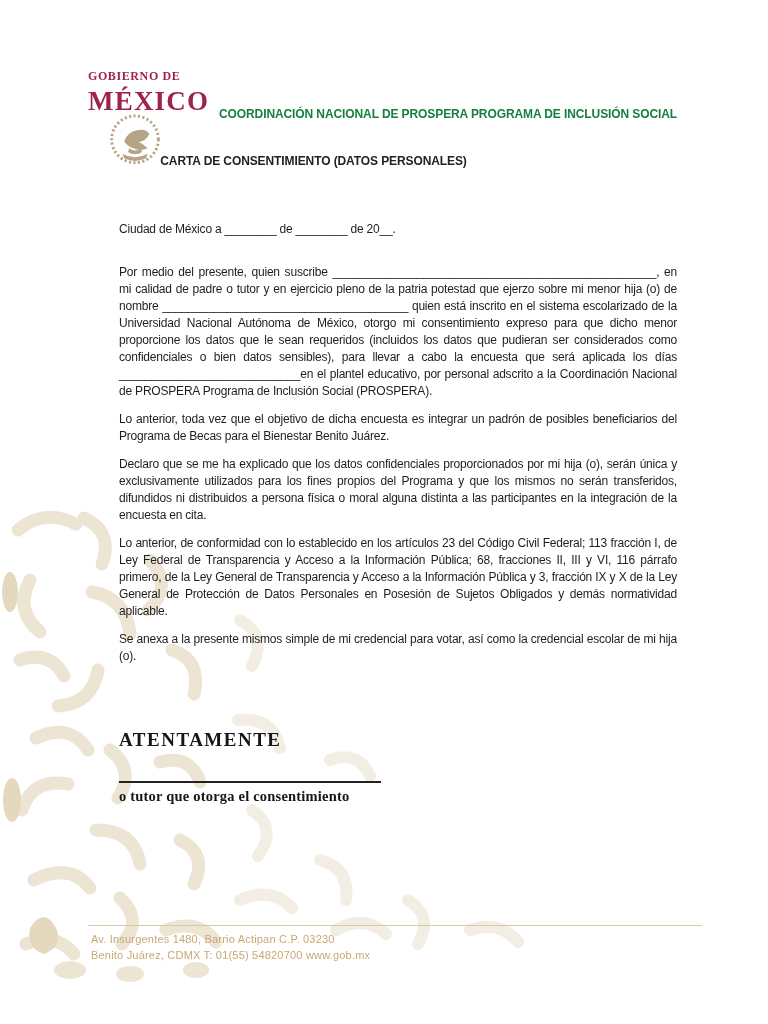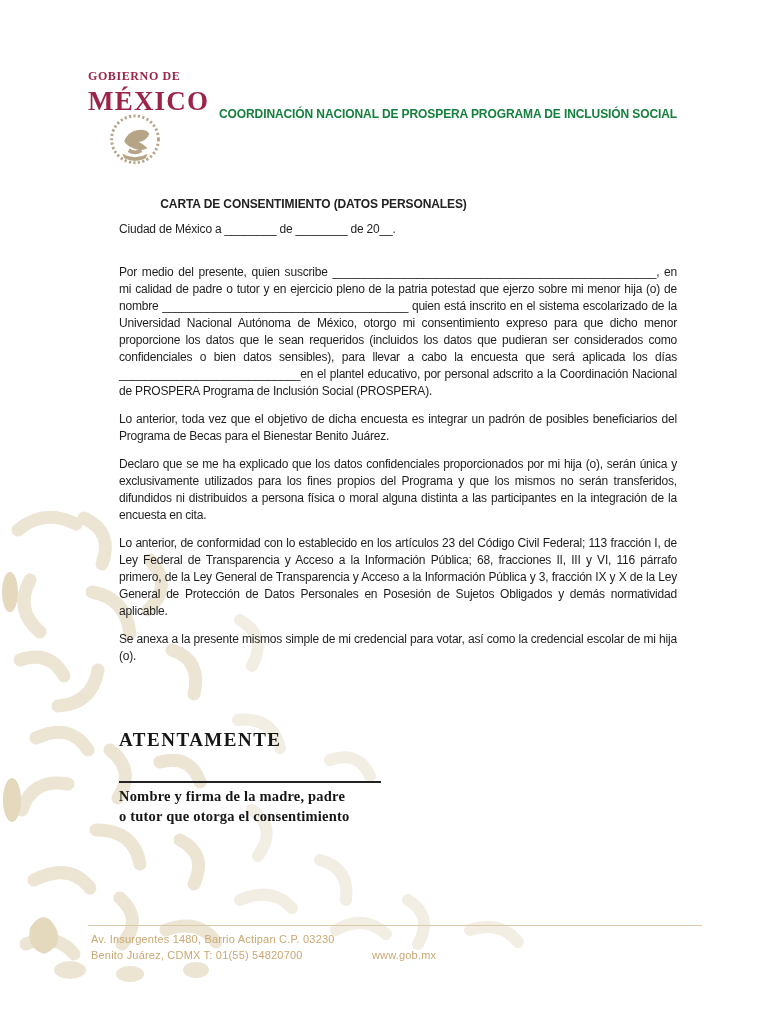--- a/index.html
+++ b/index.html
@@ -51,21 +51,20 @@
     color:#15803d;
     white-space:nowrap;
     margin-left:36px;
   }
   .doc-title{
     position:absolute;left:0;top:154px;
     width:627px;text-align:center;
     font-size:12px;font-weight:bold;
     letter-spacing:-0.1px;
     color:#222;
-    margin-top:43px;
   }
   
   .doc-body{
     position:absolute;left:119px;top:221px;
     width:558px;
     font-size:12px;line-height:17px;
     letter-spacing:-0.2px;
     color:var(--text-dark);
   }
   .date-line{margin-bottom:26px;}
@@ -99,21 +98,21 @@
     position:absolute;left:88px;top:925px;
     width:614px;height:0;
     border-top:1px solid var(--footer-rule);
   }
   .footer-text{
     position:absolute;left:91px;top:932px;
     color:var(--footer-gold);
     font-size:11px;line-height:15.5px;
     letter-spacing:.2px;
   }
-  .footer-site{display:inline-block;margin-left:66px;}
+  .footer-site{display:inline-block;}
 </style>
 </head>
 <body>
 
 <div class="page">
 
   <svg class="watermark" viewBox="0 0 570 500" fill="none" xmlns="http://www.w3.org/2000/svg" aria-hidden="true">
     <g stroke="#ede5d3" stroke-width="13" stroke-linecap="round" fill="none">
       <path d="M18 30 q26 -22 58 -6"></path>
       <path d="M84 18 q30 14 18 46"></path>
@@ -179,21 +178,20 @@
     <p class="para">Por medio del presente, quien suscribe __________________________________________________, en mi calidad de padre o tutor y en ejercicio pleno de la patria potestad que ejerzo sobre mi menor hija (o) de nombre ______________________________________ quien está inscrito en el sistema escolarizado de la Universidad Nacional Autónoma de México, otorgo mi consentimiento expreso para que dicho menor proporcione los datos que le sean requeridos (incluidos los datos que pudieran ser considerados como confidenciales o bien datos sensibles), para llevar a cabo la encuesta que será aplicada los días ____________________________en el plantel educativo, por personal adscrito a la Coordinación Nacional de PROSPERA Programa de Inclusión Social (PROSPERA).</p>
     <p class="para">Lo anterior, toda vez que el objetivo de dicha encuesta es integrar un padrón de posibles beneficiarios del Programa de Becas para el Bienestar Benito Juárez.</p>
     <p class="para">Declaro que se me ha explicado que los datos confidenciales proporcionados por mi hija (o), serán única y exclusivamente utilizados para los fines propios del Programa y que los mismos no serán transferidos, difundidos ni distribuidos a persona física o moral alguna distinta a las participantes en la integración de la encuesta en cita.</p>
     <p class="para">Lo anterior, de conformidad con lo establecido en los artículos 23 del Código Civil Federal; 113 fracción I, de Ley Federal de Transparencia y Acceso a la Información Pública; 68, fracciones II, III y VI, 116 párrafo primero, de la Ley General de Transparencia y Acceso a la Información Pública y 3, fracción IX y X de la Ley General de Protección de Datos Personales en Posesión de Sujetos Obligados y demás normatividad aplicable.</p>
     <p class="para">Se anexa a la presente mismos simple de mi credencial para votar, así como la credencial escolar de mi hija (o).</p>
 
     <div class="signature">
       <div class="closing">ATENTAMENTE</div>
       <div class="sig-line"></div>
       <div class="sig-caption">
-        <div>Nombre y firma de la madre, padre</div>
         <div>o tutor que otorga el consentimiento</div>
       </div>
     </div>
   </main>
 
   <div class="footer-rule"></div>
   <div class="footer-text">
     <div>Av. Insurgentes 1480, Barrio Actipan C.P. 03230</div>
     <div>
       <span>Benito Juárez, CDMX T: 01(55) 54820700</span>

